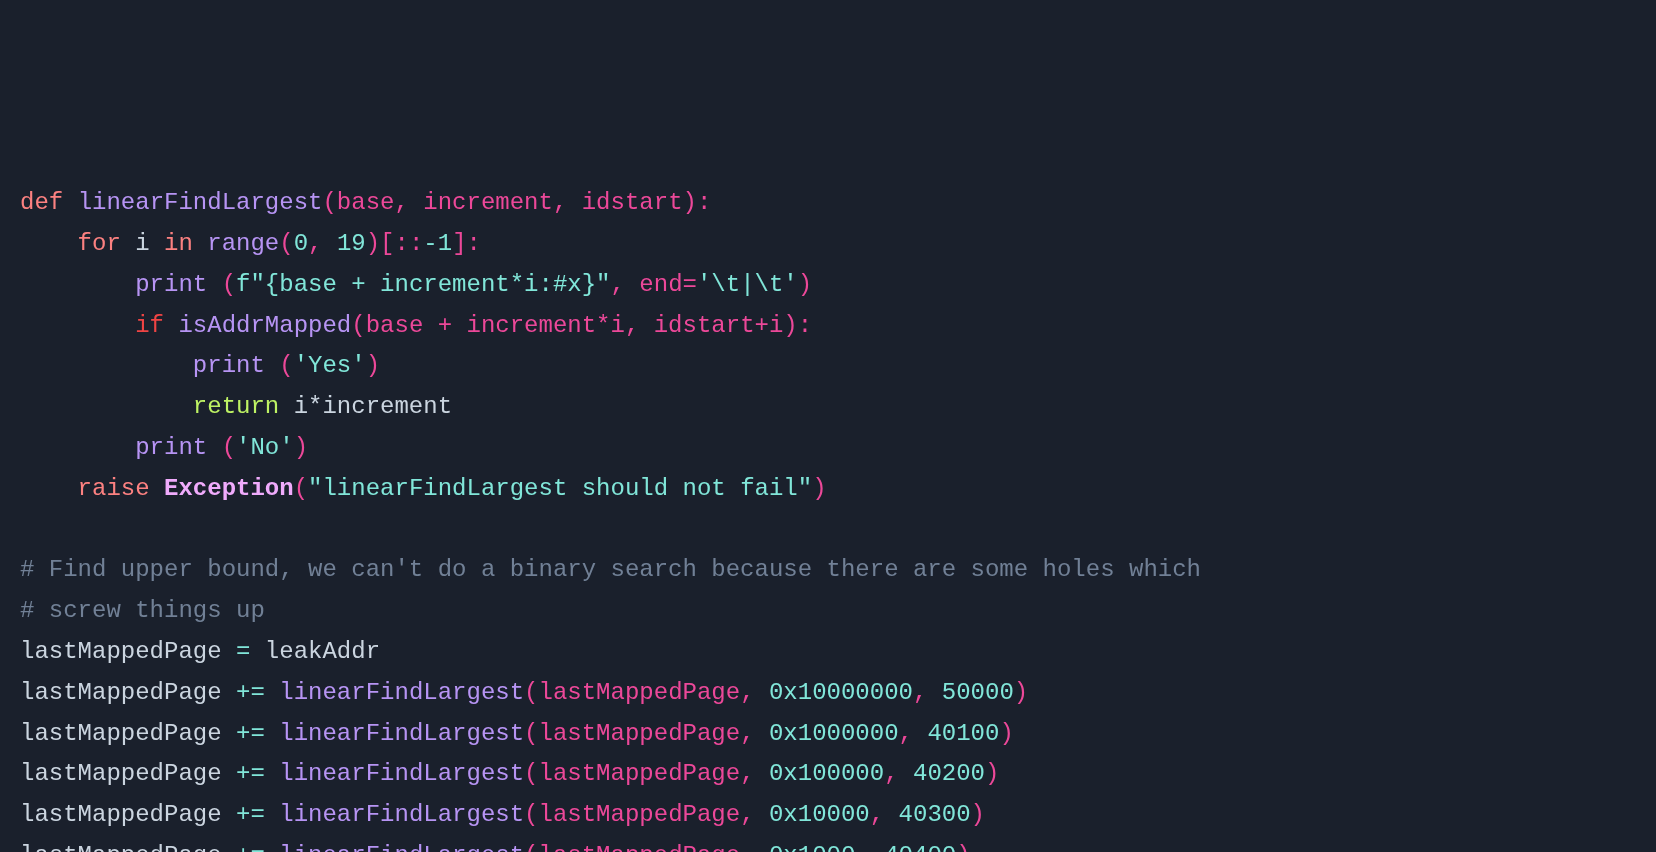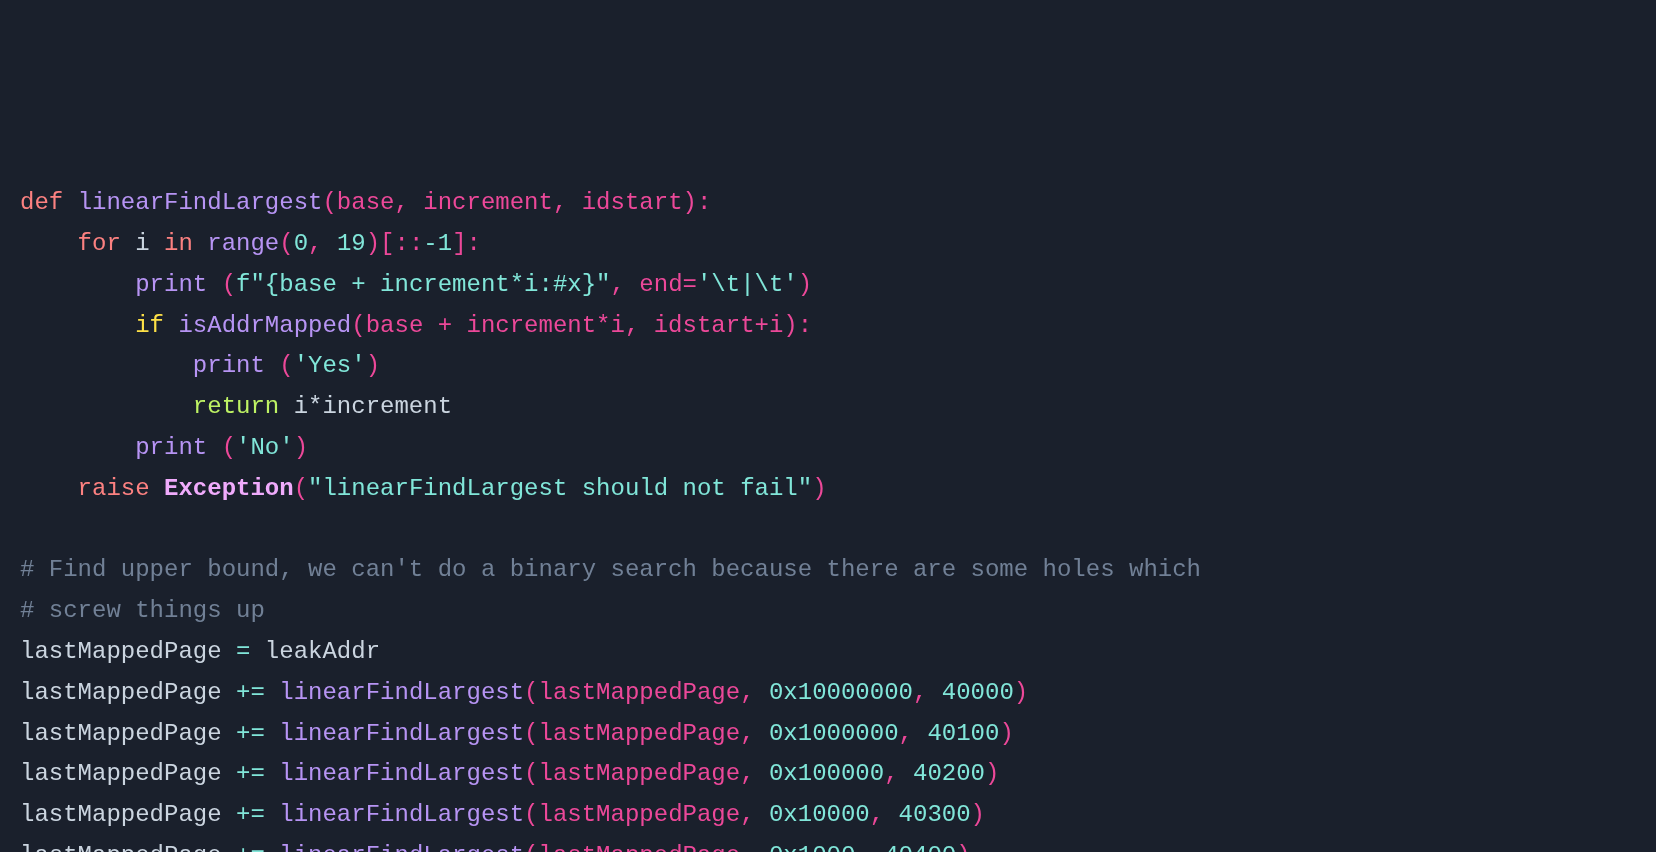--- a/index.html
+++ b/index.html
@@ -15,21 +15,21 @@
     color: #cbd5e0;
     padding: 20px;
     white-space: pre;
   }
   .code-container {
     width: 100%;
   }
   .kw-def { color: #fc8181; }
   .kw-for { color: #fc8181; }
   .kw-in { color: #fc8181; }
-  .kw-if { color: #fde047; }
+  .kw-if { color: #ef4444; }
   .kw-return { color: #bef264; }
   .kw-raise { color: #fc8181; margin-top: 40px; }
   .func-name { color: #b794f4; }
   .func-call { color: #b794f4; }
   .builtin { color: #b794f4; }
   .paren { color: #ec4899; }
   .number { color: #81e6d9; }
   .string { color: #81e6d9; }
   .fstring { color: #81e6d9; }
   .comment { color: #718096; margin-top: 20px; }
@@ -47,21 +47,21 @@
 <span><span>        </span><span class="builtin">print</span><span class="paren"> (</span><span class="fstring">f"{base + increment*i:#x}"</span><span class="paren">, end=</span><span class="string">'\t|\t'</span><span class="paren">)</span></span>
 <span><span>        </span><span class="kw-if">if</span><span class="func-call"> isAddrMapped</span><span class="paren">(base + increment*i, idstart+i):</span></span>
 <span><span>            </span><span class="builtin">print</span><span class="paren"> (</span><span class="string">'Yes'</span><span class="paren">)</span></span>
 <span><span>            </span><span class="kw-return">return</span><span class="var"> i*increment</span></span>
 <span><span>        </span><span class="builtin">print</span><span class="paren"> (</span><span class="string">'No'</span><span class="paren">)</span></span>
 <span><span>    </span><span class="kw-raise">raise</span><span class="exception"> Exception</span><span class="paren">(</span><span class="string">"linearFindLargest should not fail"</span><span class="paren">)</span></span>
 <span></span>
 <span><span class="comment"># Find upper bound, we can't do a binary search because there are some holes which</span></span>
 <span><span class="comment"># screw things up</span></span>
 <span><span class="var">lastMappedPage </span><span class="assign">=</span><span class="var"> leakAddr</span></span>
-<span><span class="var">lastMappedPage </span><span class="assign">+=</span><span class="func-call"> linearFindLargest</span><span class="paren">(lastMappedPage, </span><span class="number">0x10000000</span><span class="paren">, </span><span class="number">40000</span><span class="paren">)</span></span>
+<span><span class="var">lastMappedPage </span><span class="assign">+=</span><span class="func-call"> linearFindLargest</span><span class="paren">(lastMappedPage, </span><span class="number">0x10000000</span><span class="paren">, </span><span class="number">50000</span><span class="paren">)</span></span>
 <span><span class="var">lastMappedPage </span><span class="assign">+=</span><span class="func-call"> linearFindLargest</span><span class="paren">(lastMappedPage, </span><span class="number">0x1000000</span><span class="paren">, </span><span class="number">40100</span><span class="paren">)</span></span>
 <span><span class="var">lastMappedPage </span><span class="assign">+=</span><span class="func-call"> linearFindLargest</span><span class="paren">(lastMappedPage, </span><span class="number">0x100000</span><span class="paren">, </span><span class="number">40200</span><span class="paren">)</span></span>
 <span><span class="var">lastMappedPage </span><span class="assign">+=</span><span class="func-call"> linearFindLargest</span><span class="paren">(lastMappedPage, </span><span class="number">0x10000</span><span class="paren">, </span><span class="number">40300</span><span class="paren">)</span></span>
 <span><span class="var">lastMappedPage </span><span class="assign">+=</span><span class="func-call"> linearFindLargest</span><span class="paren">(lastMappedPage, </span><span class="number">0x1000</span><span class="paren">, </span><span class="number">40400</span><span class="paren">)</span></span>
 </div>
 
 
 
 
 </body></html>

